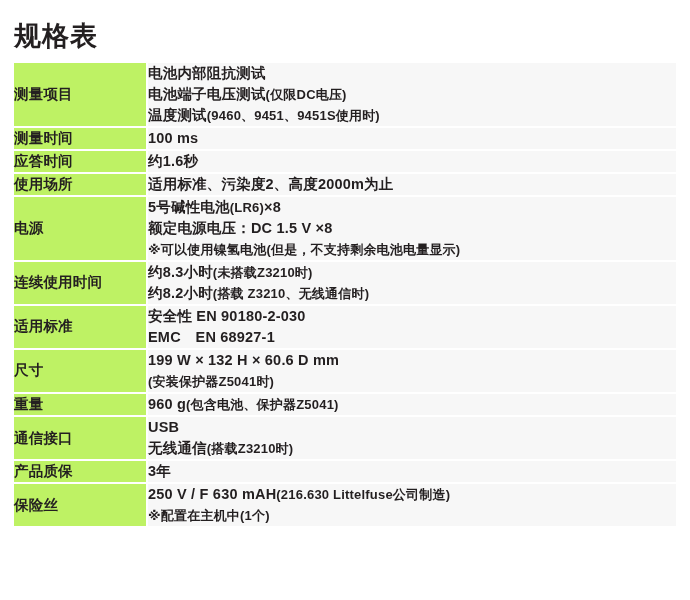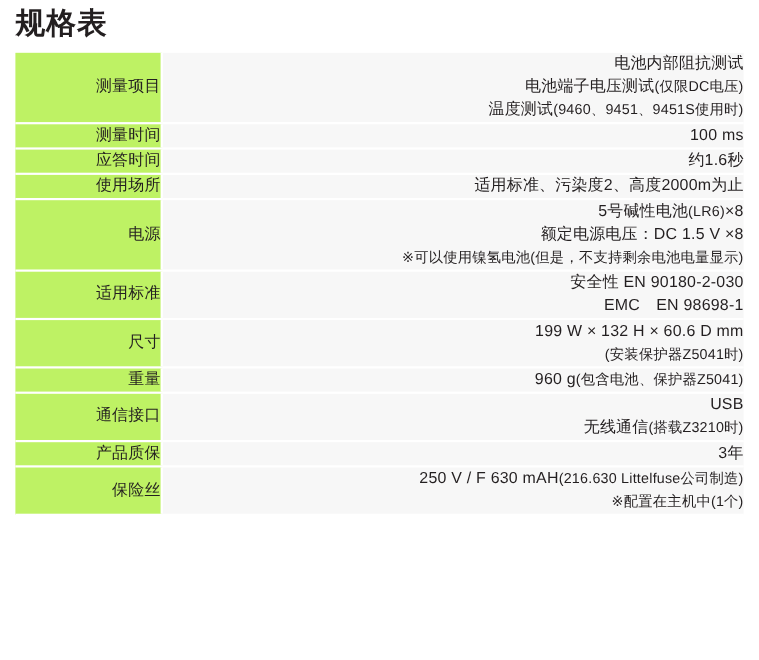--- a/index.html
+++ b/index.html
@@ -19,36 +19,36 @@
     height: 600px;
     position: relative;
     box-sizing: border-box;
     padding: 0 14px;
   }
   .title {
     font-size: 27px;
     font-weight: bold;
     letter-spacing: 1px;
     color: #231f20;
-    padding-top: 5px;
+    padding-top: 20px;
     padding-bottom: 9px;
     line-height: 1.25;
   }
   table.spec {
     border-collapse: collapse;
     width: 662px;
     table-layout: fixed;
   }
   table.spec tr {
     border-bottom: 1px solid #ffffff;
   }
   table.spec th, table.spec td {
     vertical-align: middle;
-    text-align: right;
-    font-weight: normal;
+    text-align: left;
+    font-weight: bold;
     padding: 0;
   }
   th.k {
     width: 132px;
     background: #bef264;
     font-size: 14.5px;
     color: #231f20;
     padding: 5px 0 5px 8px;
     border-bottom: 2px solid #ffffff;
     line-height: 1.45;
@@ -107,24 +107,31 @@
         </tr>
         <tr>
           <th class="k">电源</th>
           <td class="v">
             <span class="line"><span>5号碱性电池</span><span class="sm">(LR6)</span><span>×8</span></span>
             <span class="line"><span>额定电源电压：DC 1.5 V ×8</span></span>
             <span class="line"><span class="sm">※可以使用镍氢电池</span><span class="sm">(但是，不支持剩余电池电量显示)</span></span>
           </td>
         </tr>
         <tr>
+          <th class="k">连续使用时间</th>
+          <td class="v">
+            <span class="line"><span>约8.3小时</span><span class="sm">(未搭载Z3210时)</span></span>
+            <span class="line"><span>约8.2小时</span><span class="sm">(搭载 Z3210、无线通信时)</span></span>
+          </td>
+        </tr>
+        <tr>
           <th class="k">适用标准</th>
           <td class="v">
             <span class="line"><span>安全性 EN 90180‑2‑030</span></span>
-            <span class="line"><span>EMC　EN 98698‑1</span></span>
+            <span class="line"><span>EMC　EN 68927‑1</span></span>
           </td>
         </tr>
         <tr>
           <th class="k">尺寸</th>
           <td class="v">
             <span class="line"><span>199 W × 132 H × 60.6 D mm</span></span>
             <span class="line"><span class="sm">(安装保护器Z5041时)</span></span>
           </td>
         </tr>
         <tr>

